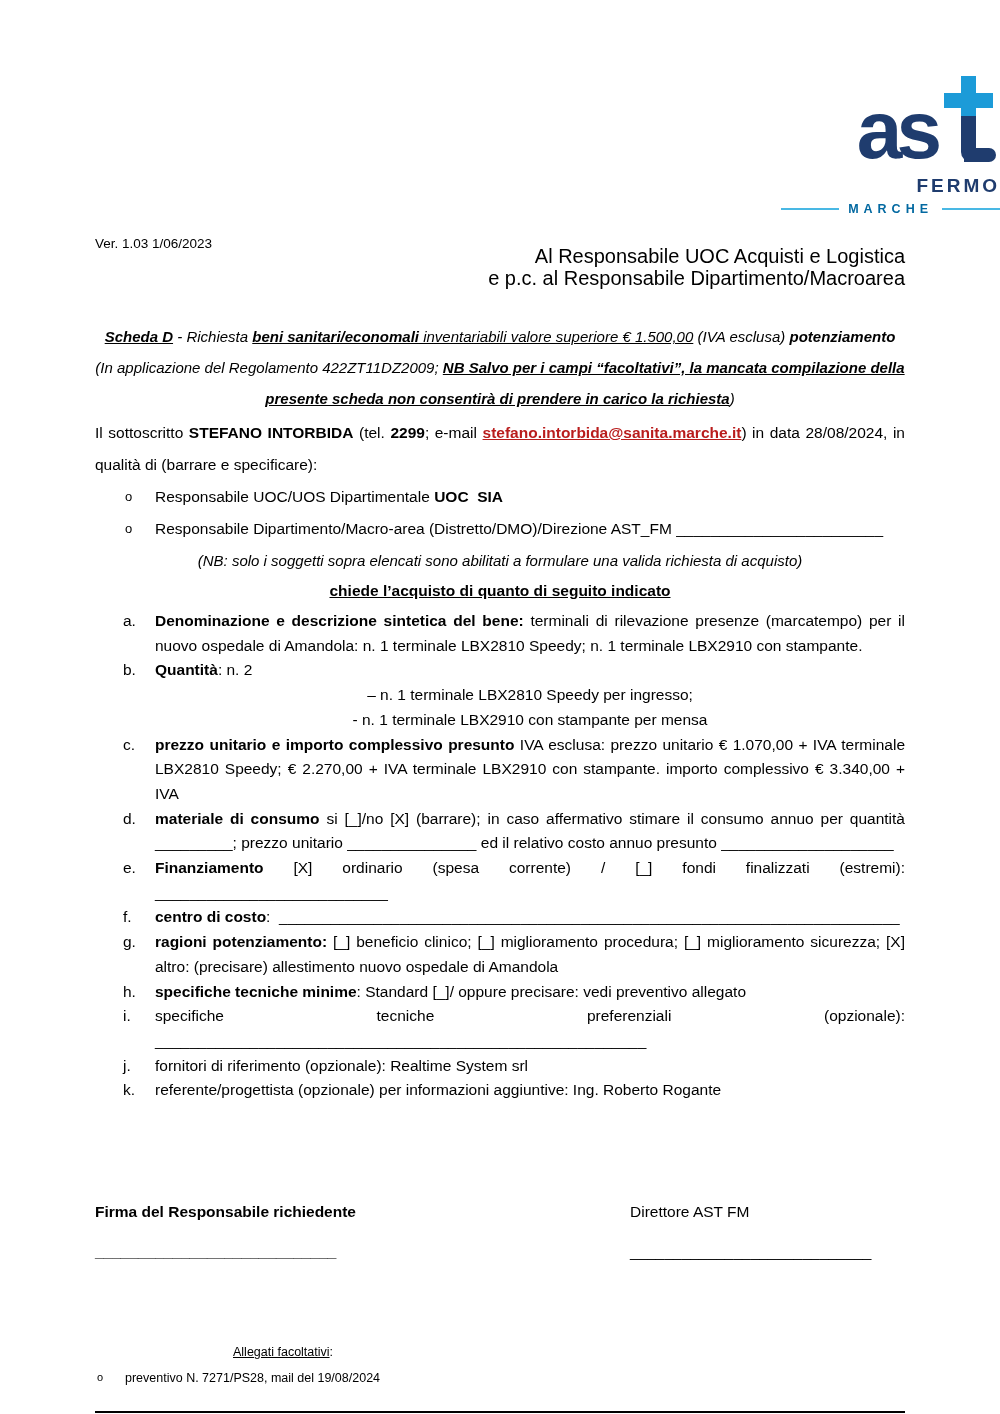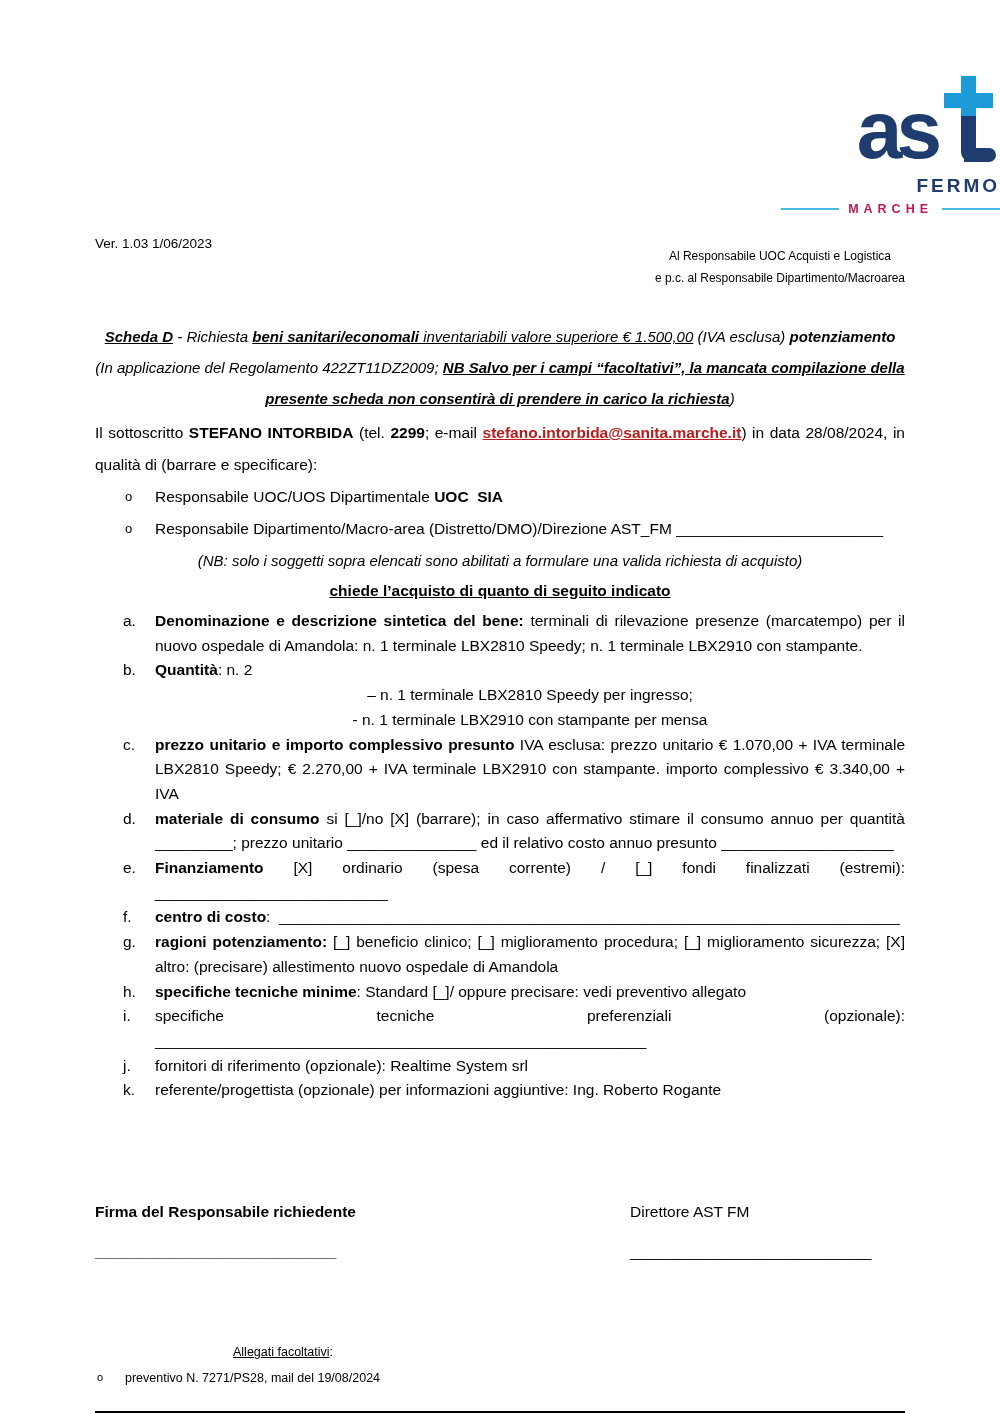--- a/index.html
+++ b/index.html
@@ -19,26 +19,26 @@
     color:#1F3C6E; margin-bottom:6px;
   }
   .logo-t { position:relative; width:60px; height:92px; margin-left:4px; }
   .plus-v { position:absolute; left:21px; top:0;  width:15px; height:50px; background:#1C9BD8; }
   .plus-h { position:absolute; left:4px;  top:17px; width:49px; height:15px; background:#1C9BD8; }
   .t-stem { position:absolute; left:21px; top:40px; width:15px; height:46px; background:#1F3C6E; border-bottom-left-radius:10px; }
   .t-hook { position:absolute; left:24px; top:72px; width:32px; height:14px; background:#1F3C6E; border-radius:0 10px 10px 0; }
   .logo-fermo { margin-top:7px; font-size:19px; font-weight:bold; letter-spacing:3px; color:#1F3C6E; }
   .logo-marche-row { margin-top:5px; display:flex; align-items:center; gap:9px; }
   .marche-line { width:58px; height:2px; background:#49B8E4; }
-  .logo-marche { font-size:12.5px; font-weight:bold; letter-spacing:5px; color:#be185d; }
+  .logo-marche { font-size:12.5px; font-weight:bold; letter-spacing:5px; color:#0369a1; }
 
   
   .header-row { margin-top:18px; display:flex; justify-content:space-between; align-items:flex-start; }
   .version { font-size:13.5px; padding-top:2px; }
-  .recipients { text-align:center; font-size:12px; line-height:22px; margin-top:11px;margin-left:24px; }
+  .recipients { text-align:right; font-size:20px; line-height:22px; margin-top:11px;margin-left:24px; }
 
   
   .title { margin-top:32px; text-align:center; font-style:italic; font-size:15px; line-height:31px; }
   .b { font-weight:bold; }
   .i { }
   .u { text-decoration:underline; }
   .seg { white-space:pre-wrap; }
 
   
   .intro { margin-top:3px; font-size:15.5px; line-height:32px; text-align:justify; }

